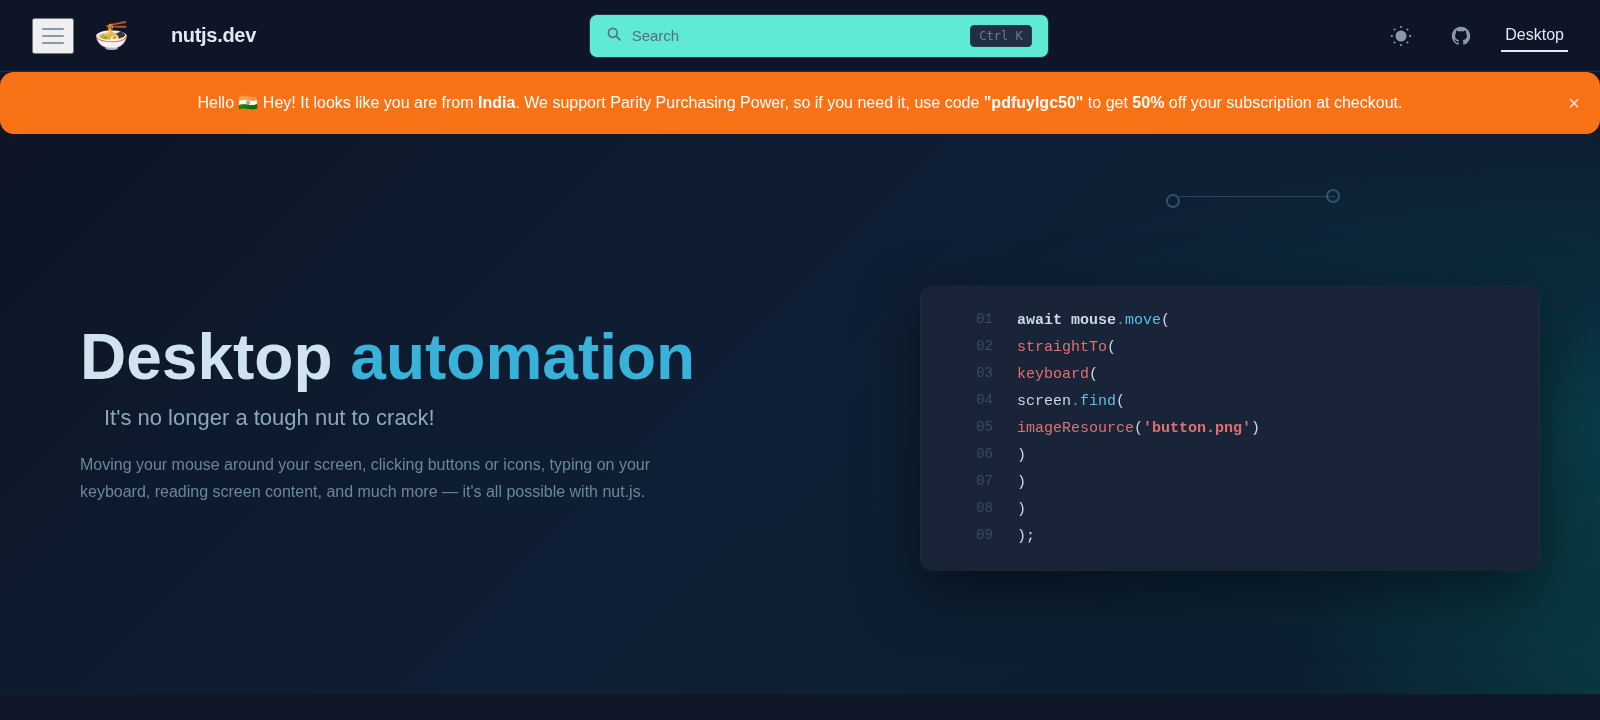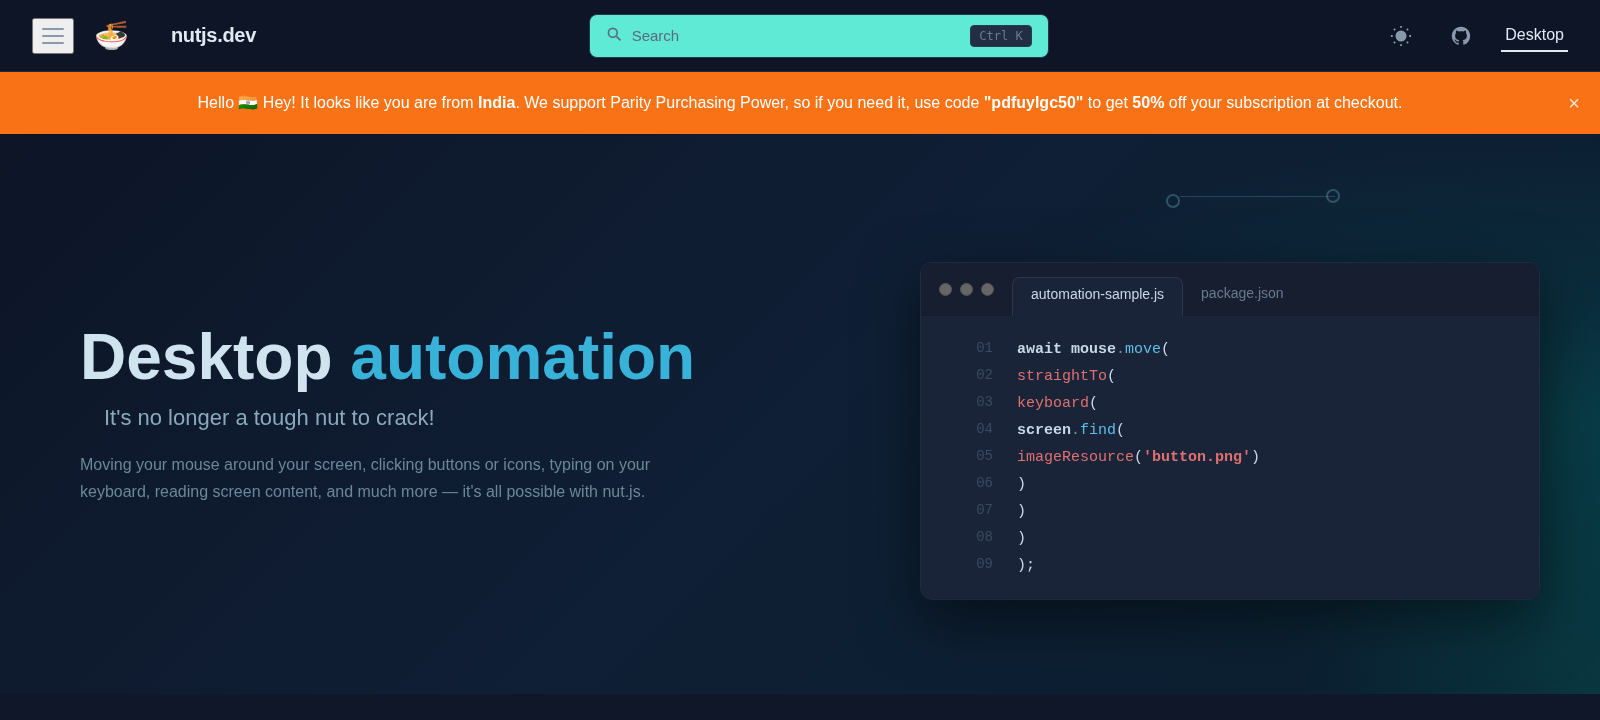--- a/index.html
+++ b/index.html
@@ -52,20 +52,21 @@
 
     
     .banner {
       background: #f97316;
       padding: 18px 44px;
       text-align: center;
       color: #fff;
       font-size: 16px;
       line-height: 1.6;
       position: relative;
+      border-radius: 14px;
     }
     .banner strong { font-weight: 700; }
     .banner-close {
       position: absolute; right: 20px; top: 50%; transform: translateY(-50%);
       background: none; border: none; color: #fff; font-size: 20px; cursor: pointer;
       opacity: 0.8;
     }
 
     
     .hero {
@@ -168,21 +169,21 @@
       margin-right: 24px;
       user-select: none;
       font-size: 14px;
     }
     .code-text { color: #c8d8e8; }
     .kw-await { color: #c8d8e8; font-weight: 600; }
     .kw-obj { color: #c8d8e8; font-weight: 600; }
     .kw-dot { color: #7a8a9a; }
     .kw-func { color: #5bc0e8; }
     .kw-inner { color: #e07070; }
-    .kw-screen { color: #c8d8e8; font-weight: 700; }
+    .kw-screen { color: #c8d8e8; font-weight: 400; }
     .kw-string { color: #e07070; font-weight: bold; }
     .kw-paren { color: #c8d8e8; }
 
     .teal-glow {
       position: absolute;
       right: 0; bottom: 0;
       width: 300px; height: 400px;
       background: radial-gradient(ellipse at bottom right, rgba(0,180,150,0.15) 0%, transparent 70%);
       pointer-events: none;
     }
@@ -247,31 +248,20 @@
 
   <div class="hero-content">
     <h1 class="hero-title">
       <span>Desktop </span><span class="accent">automation</span>
     </h1>
     <p class="hero-subtitle">It's no longer a tough nut to crack!</p>
     <p class="hero-desc">Moving your mouse around your screen, clicking buttons or icons, typing on your keyboard, reading screen content, and much more — it's all possible with nut.js.</p>
   </div>
 
   <div class="code-window">
-    <div class="window-titlebar">
-      <div class="traffic-lights">
-        <div class="traffic-light tl-red"></div>
-        <div class="traffic-light tl-yellow"></div>
-        <div class="traffic-light tl-green"></div>
-      </div>
-      <div class="window-tabs">
-        <div class="window-tab active">automation-sample.js</div>
-        <div class="window-tab">package.json</div>
-      </div>
-    </div>
     <div class="code-body" id="code-body">
     <div class="code-line">
           <span class="line-num">01</span>
           <span class="code-text"><span class="kw-await">await</span><span class="kw-obj"> mouse</span><span class="kw-dot">.</span><span class="kw-func">move</span><span class="kw-paren">(</span></span>
         </div>
         <div class="code-line">
           <span class="line-num">02</span>
           <span class="code-text"><span class="kw-inner">    straightTo</span><span class="kw-paren">(</span></span>
         </div>
         <div class="code-line">

